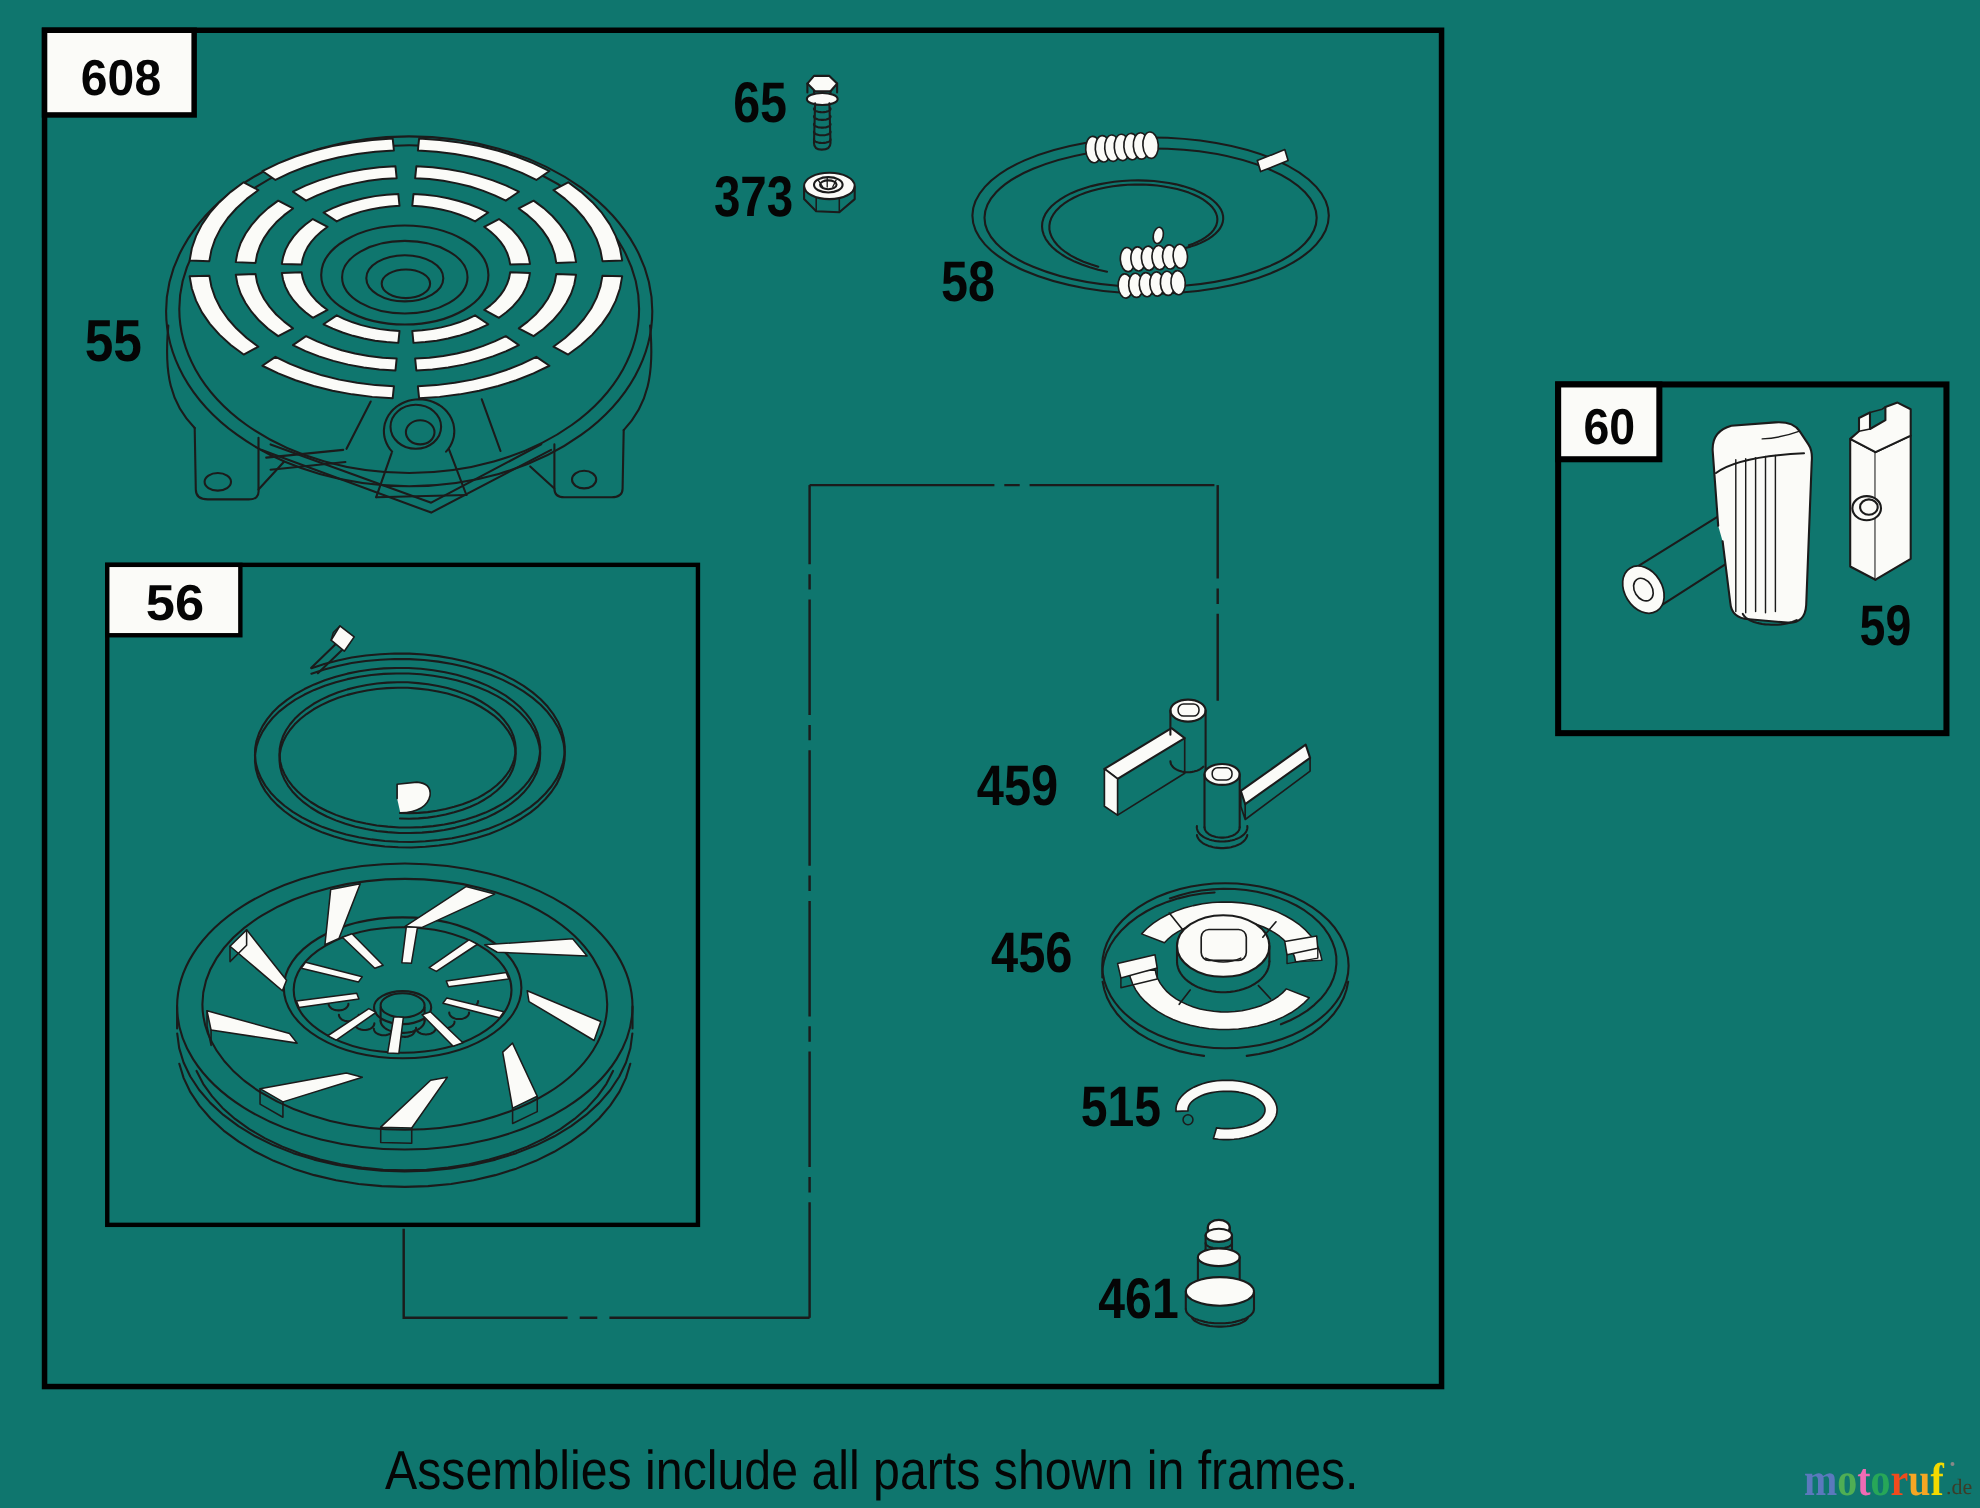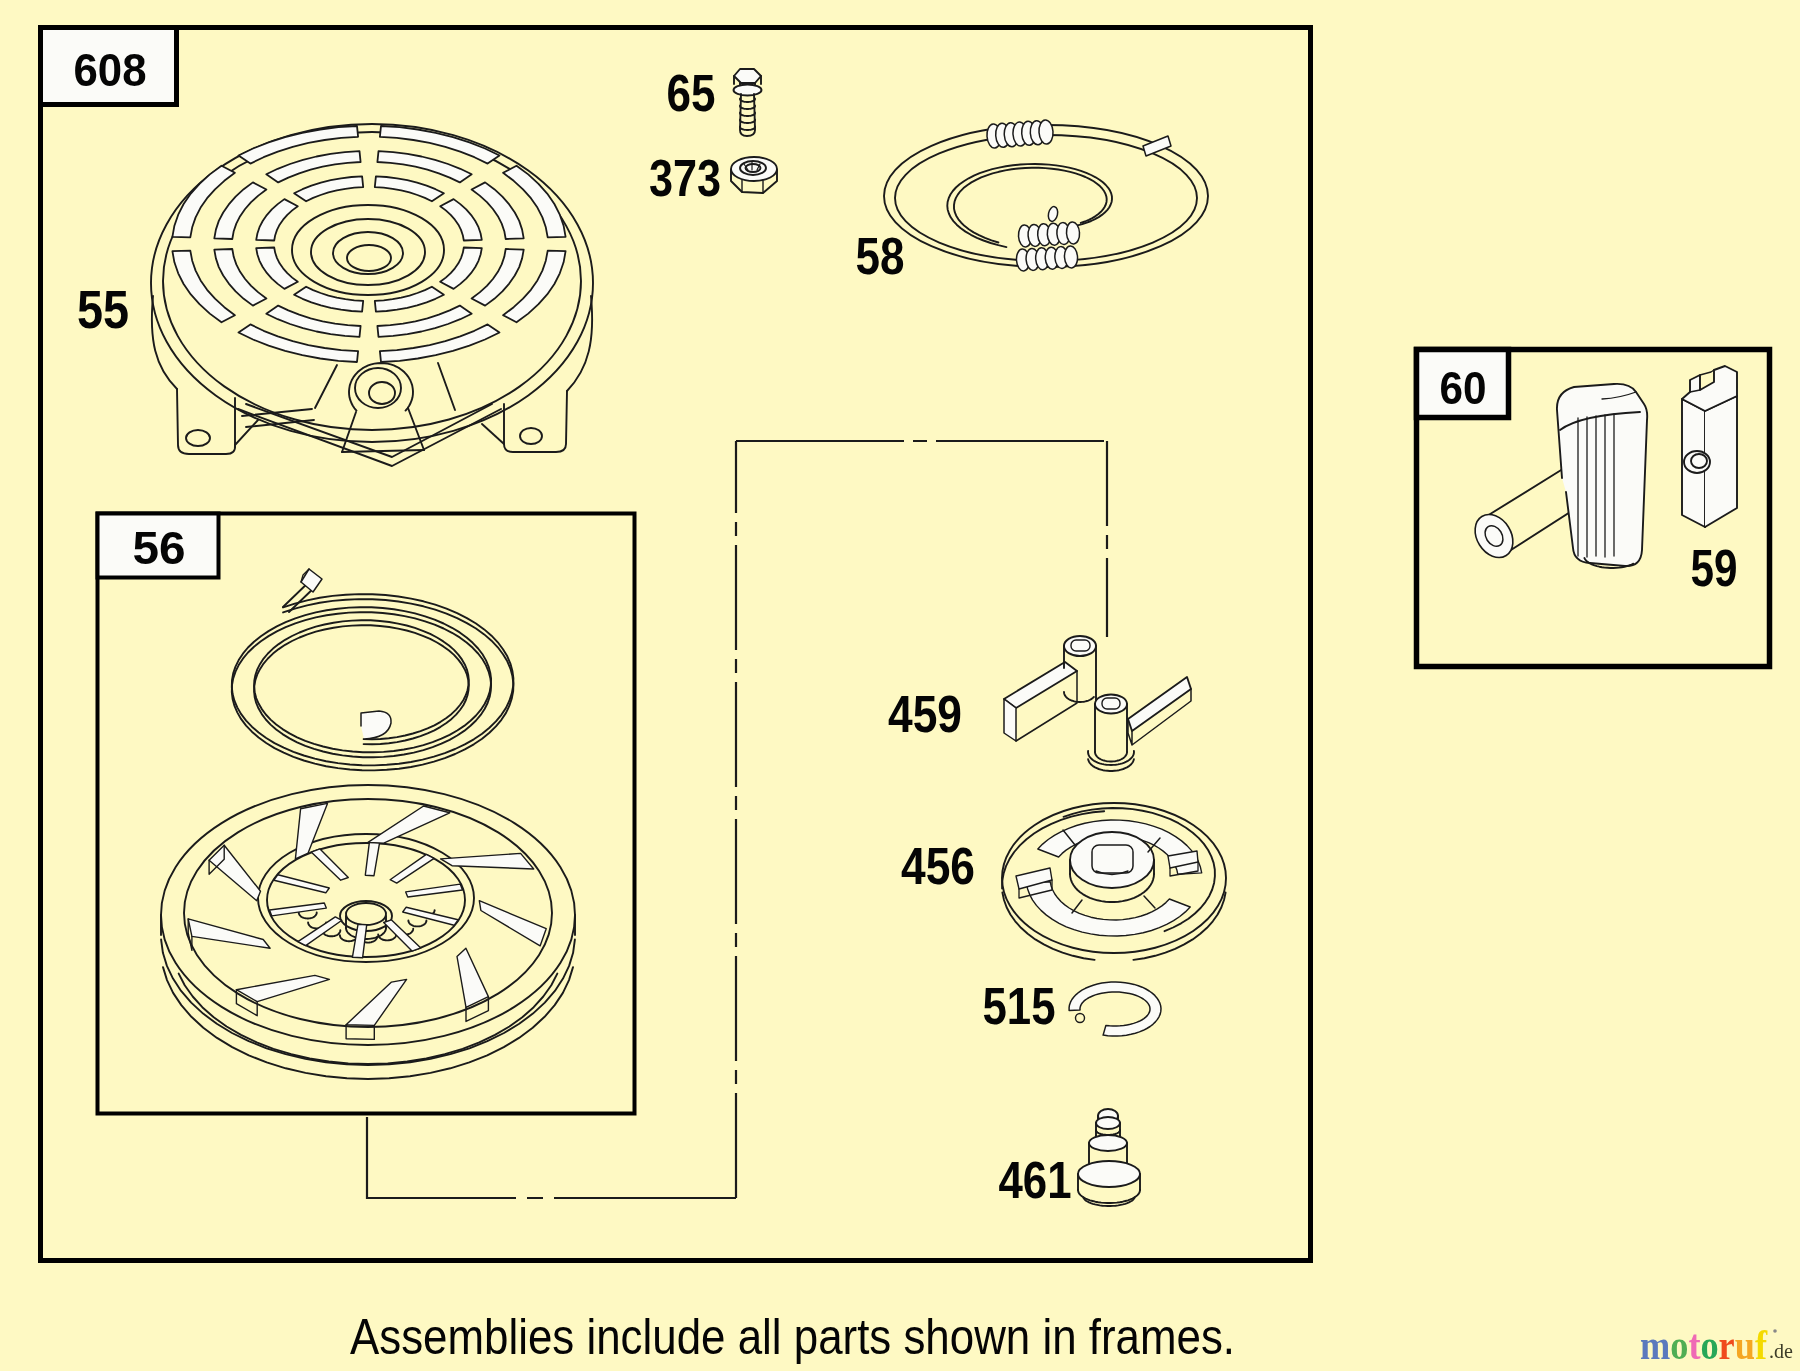--- a/index.html
+++ b/index.html
@@ -1,14 +1,14 @@
 <!DOCTYPE html>
 <html><head><meta charset="utf-8"><style>
 html,body{margin:0;padding:0;background:#fbfbf8;}
-#c{position:relative;width:1800px;height:1371px;background:#fef9c3;}
+#c{position:relative;width:1800px;height:1371px;background:#0f766e;}
 </style></head><body>
 <div id="c">
 <svg width="1800" height="1371" viewBox="0 0 1800 1371">
 <rect x="40.5" y="27.5" width="1270" height="1233" rx="0" fill="none" stroke="#000" stroke-width="5"></rect>
 <rect x="40.5" y="27.5" width="136" height="77" rx="0" fill="#fbfbf8" stroke="#000" stroke-width="5"></rect>
 <text x="110" y="86" font-family="'Liberation Sans', sans-serif" font-size="46" font-weight="bold" text-anchor="middle" fill="#050505" textLength="73" lengthAdjust="spacingAndGlyphs">608</text>
 <rect x="97.5" y="513.5" width="537" height="600" rx="0" fill="none" stroke="#000" stroke-width="4"></rect>
 <rect x="97.5" y="513.5" width="121" height="64" rx="0" fill="#fbfbf8" stroke="#000" stroke-width="4"></rect>
 <text x="159" y="564" font-family="'Liberation Sans', sans-serif" font-size="46" font-weight="bold" text-anchor="middle" fill="#050505" textLength="53" lengthAdjust="spacingAndGlyphs">56</text>
 <rect x="1416.5" y="349.5" width="353" height="317" rx="0" fill="none" stroke="#000" stroke-width="5.5"></rect>

